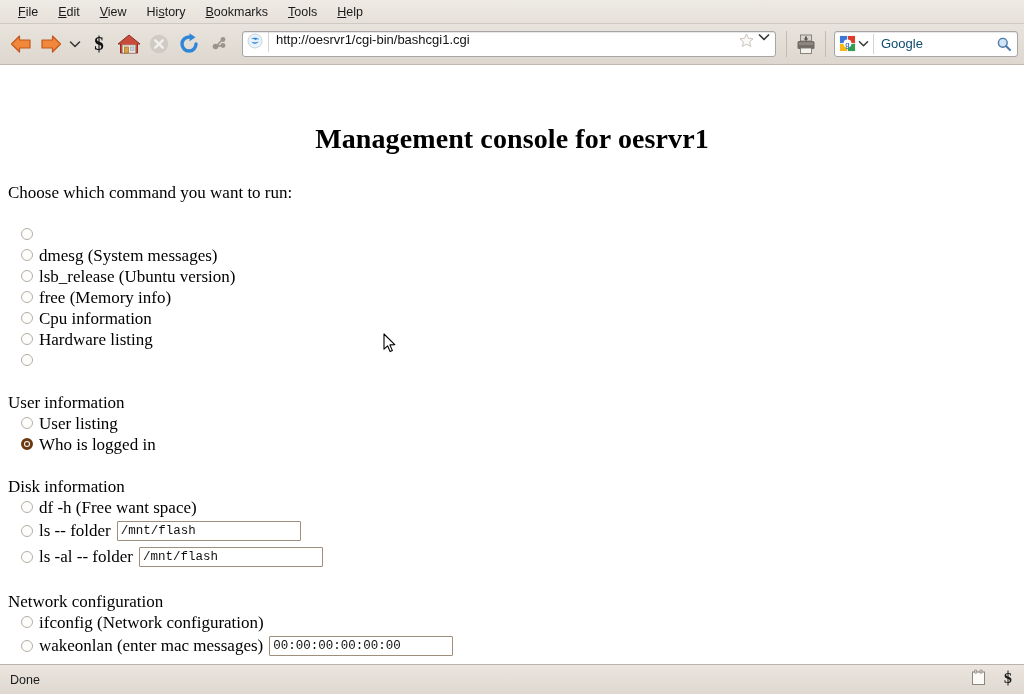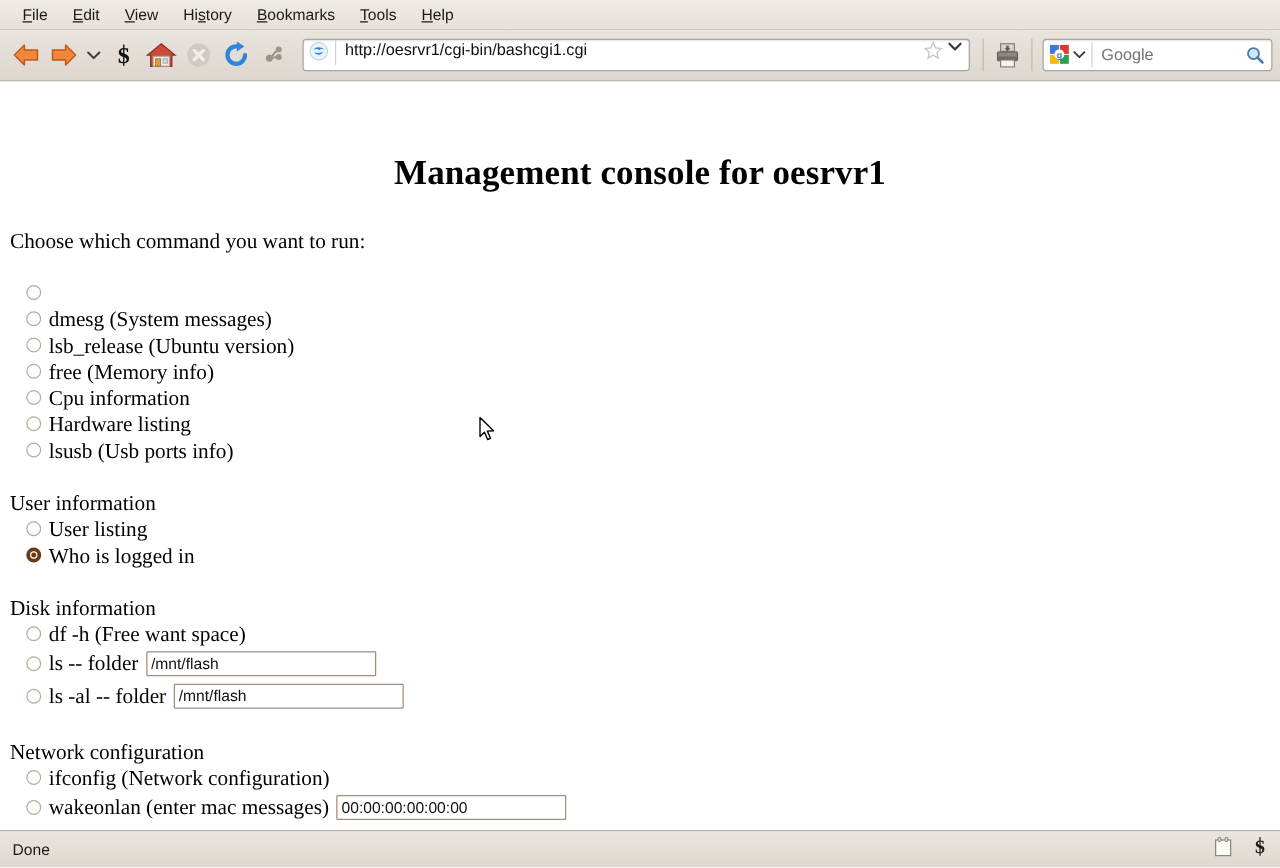--- a/index.html
+++ b/index.html
@@ -113,21 +113,21 @@
     box-shadow: inset 0 1px 1px rgba(0,0,0,0.10);
     margin-left: 4px;
     flex: none;
   }
   .searchbar .g-icon { margin: 0 2px 0 4px; flex:none; display:flex; align-items:center;}
   .searchbar .chev { margin-right: 4px; flex:none; display:flex; align-items:center;}
   .searchbar .sdiv { width:1px; height:20px; background:#d3d3d3; flex:none;}
   .searchbar .sinput {
     flex: 1 1 auto;
     font-size: 13px;
-    color: #737373;
+    color: #0c4a6e;
     padding-left: 7px;
     white-space: nowrap;
     overflow: hidden;
   }
   .searchbar .mag { margin-right: 5px; flex:none; display:flex; align-items:center;}
 
   .toolsep {
     width: 1px;
     height: 26px;
     background: #c2bbb2;
@@ -199,21 +199,21 @@
     border-radius: 50%;
     background: #6b3a13;
   }
   .opt-label {
     white-space: nowrap;
   }
   .text-input {
     height: 20px;
     border: 1px solid #a08e7c;
     background: #ffffff;
-    font-family: Liberation Sans, sans-serif;
+    font-family: Liberation Mono, monospace;
     font-size: 12.5px;
     color: #111;
     padding: 0 2px 0 3px;
     margin-left: 6px;
     box-sizing: border-box;
     border-radius: 1px;
     outline: none;
   }
   .w-folder { width: 184px; }
   .w-folder-al { width: 184px; }
@@ -431,21 +431,20 @@
           <div class="opt-row">
             <span class="radio"></span>
             <span class="opt-label">Cpu information</span>
           </div>
           <div class="opt-row">
             <span class="radio"></span>
             <span class="opt-label">Hardware listing</span>
           </div>
           <div class="opt-row">
             <span class="radio"></span>
-            <span class="opt-label">lsusb (Usb ports info)</span>
           </div>
         </div><div class="section">
           <div class="section-title">User information</div>
           <div class="opt-row">
             <span class="radio"></span>
             <span class="opt-label">User listing</span>
           </div>
           <div class="opt-row">
             <span class="radio checked"></span>
             <span class="opt-label">Who is logged in</span>

